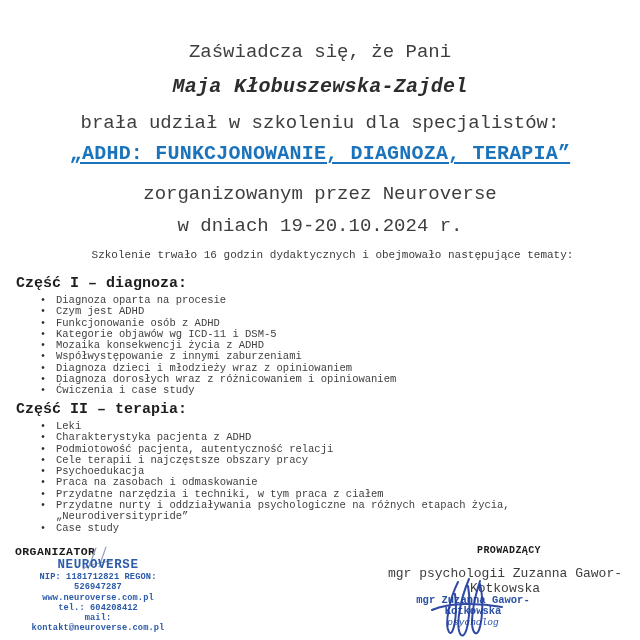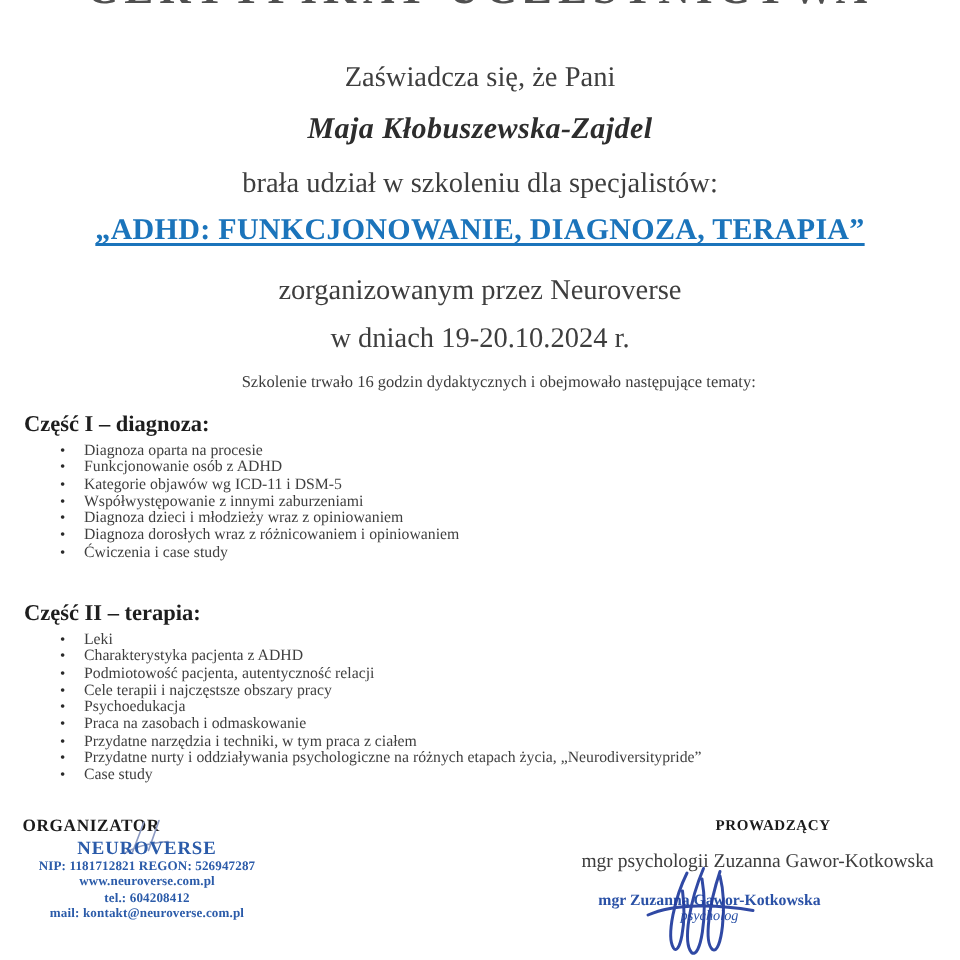--- a/index.html
+++ b/index.html
@@ -1,20 +1,20 @@
 <!DOCTYPE html>
 <html><head>
 <meta charset="utf-8">
 <style>
   html,body{margin:0;padding:0;background:#ffffff;}
   .page{
     position:relative;
     width:640px;height:640px;
     background:#ffffff;
-    font-family:Liberation Serif, serif;
+    font-family:Liberation Mono, monospace;
     color:#3d3d3d;
     overflow:hidden;
   }
   .centered{position:absolute;left:0;right:0;text-align:center;}
   
   .clip-title{top:0;height:9px;overflow:hidden;}
   .clip-title .inner{
     font-size:29px;font-weight:bold;letter-spacing:4px;
     color:#4f4f4f;line-height:30px;margin-top:-22px;white-space:nowrap;
   }
@@ -75,22 +75,24 @@
   <div class="centered participation-line">brała udział w szkoleniu dla specjalistów:</div>
   <div class="centered course-title">„ADHD: FUNKCJONOWANIE, DIAGNOZA, TERAPIA”</div>
   <div class="centered organized-line">zorganizowanym przez Neuroverse</div>
   <div class="centered date-line">w dniach 19-20.10.2024 r.</div>
   <div class="centered summary-line">Szkolenie trwało 16 godzin dydaktycznych i obejmowało następujące tematy:</div>
 
   <div class="section section-1">
     <div class="section-heading">Część I – diagnoza:</div>
     <ul class="topic-list">
       <li>Diagnoza oparta na procesie</li>
+      <li>Czym jest ADHD</li>
       <li>Funkcjonowanie osób z ADHD</li>
       <li>Kategorie objawów wg ICD-11 i DSM-5</li>
+      <li>Mozaika konsekwencji życia z ADHD</li>
       <li>Współwystępowanie z innymi zaburzeniami</li>
       <li>Diagnoza dzieci i młodzieży wraz z opiniowaniem</li>
       <li>Diagnoza dorosłych wraz z różnicowaniem i opiniowaniem</li>
       <li>Ćwiczenia i case study</li>
     </ul>
   </div>
 
   <div class="section section-2">
     <div class="section-heading">Część II – terapia:</div>
     <ul class="topic-list">

